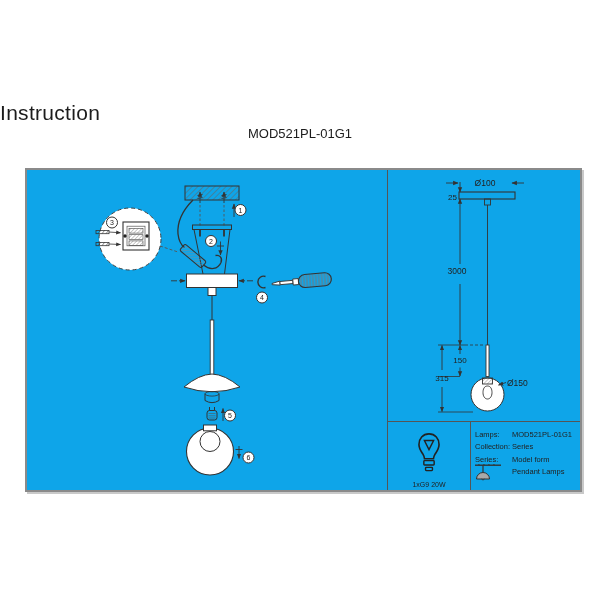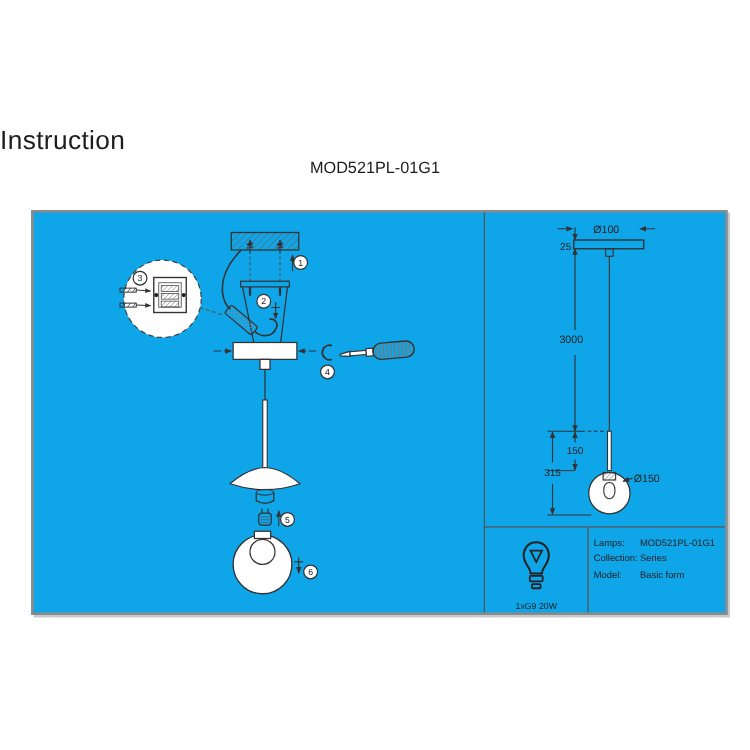--- a/index.html
+++ b/index.html
@@ -257,19 +257,36 @@
     <div class="abs cell-table">
       <div class="trow">
         <span class="tlabel">Lamps:</span>
         <span class="tval">MOD521PL-01G1</span>
       </div>
       <div class="trow">
         <span class="tlabel">Collection:</span>
         <span class="tval">Series</span>
       </div>
       <div class="trow">
-        <span class="tlabel">Model:</span>
-        <span class="tval">Basic form</span>
+        <span class="tlabel">Series:</span>
+        <span class="tval">Model form</span>
+      </div>
+      <div class="trow">
+        <span class="tlabel ticon">
+          <svg width="26" height="19" viewBox="0 0 26 19">
+            <g stroke="#333" fill="none">
+              <line x1="0" y1="1.2" x2="26" y2="1.2" stroke-width="1.4"></line>
+              <line x1="3" y1="0" x2="5" y2="1.2" stroke-width="0.7"></line>
+              <line x1="8" y1="0" x2="10" y2="1.2" stroke-width="0.7"></line>
+              <line x1="13" y1="0" x2="15" y2="1.2" stroke-width="0.7"></line>
+              <line x1="18" y1="0" x2="20" y2="1.2" stroke-width="0.7"></line>
+              <line x1="8" y1="1.2" x2="8" y2="8" stroke-width="1.2"></line>
+              <path d="M1.5,15 A6.5,6.5 0 0 1 14.5,15 Z" fill="#a9a9a9" stroke-width="1"></path>
+              <path d="M6.5,15 A1.8,1.8 0 0 0 9.5,15" stroke-width="0.9"></path>
+            </g>
+          </svg>
+        </span>
+        <span class="tval">Pendant Lamps</span>
       </div>
     </div>
 
   </div>
 </div>
 
 </body></html>

